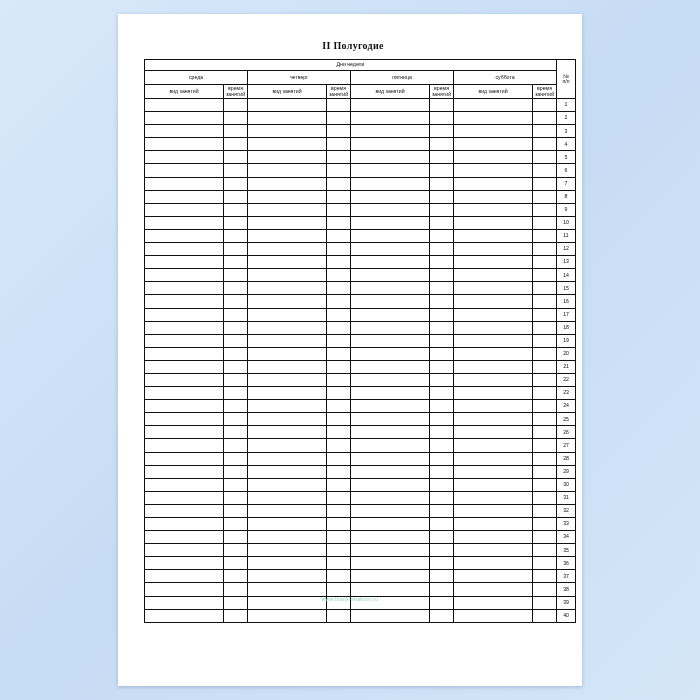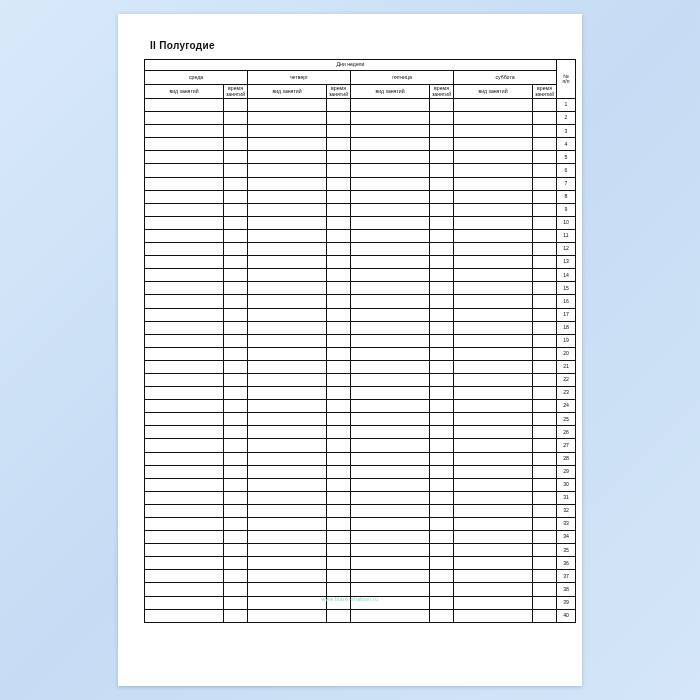--- a/index.html
+++ b/index.html
@@ -29,27 +29,28 @@
     background: #ffffff;
     box-shadow: 0 1px 4px rgba(60, 90, 130, 0.30);
   }
   .sheet-inner {
     position: absolute;
     left: 26px;
     top: 26px;
     width: 412px;
   }
   .doc-title {
-    text-align: left;
+    text-align: center;
     font-size: 10px;
     font-weight: bold;
     color: #111;
     letter-spacing: 0.3px;
     margin: 0 0 8px 0;
     padding-left: 6px;
+    font-family: Liberation Serif, serif;
   }
   table.grid {
     border-collapse: collapse;
     table-layout: fixed;
     width: 412px;
     color: #111;
   }
   table.grid td, table.grid th {
     border: 1px solid #111;
     padding: 0;

